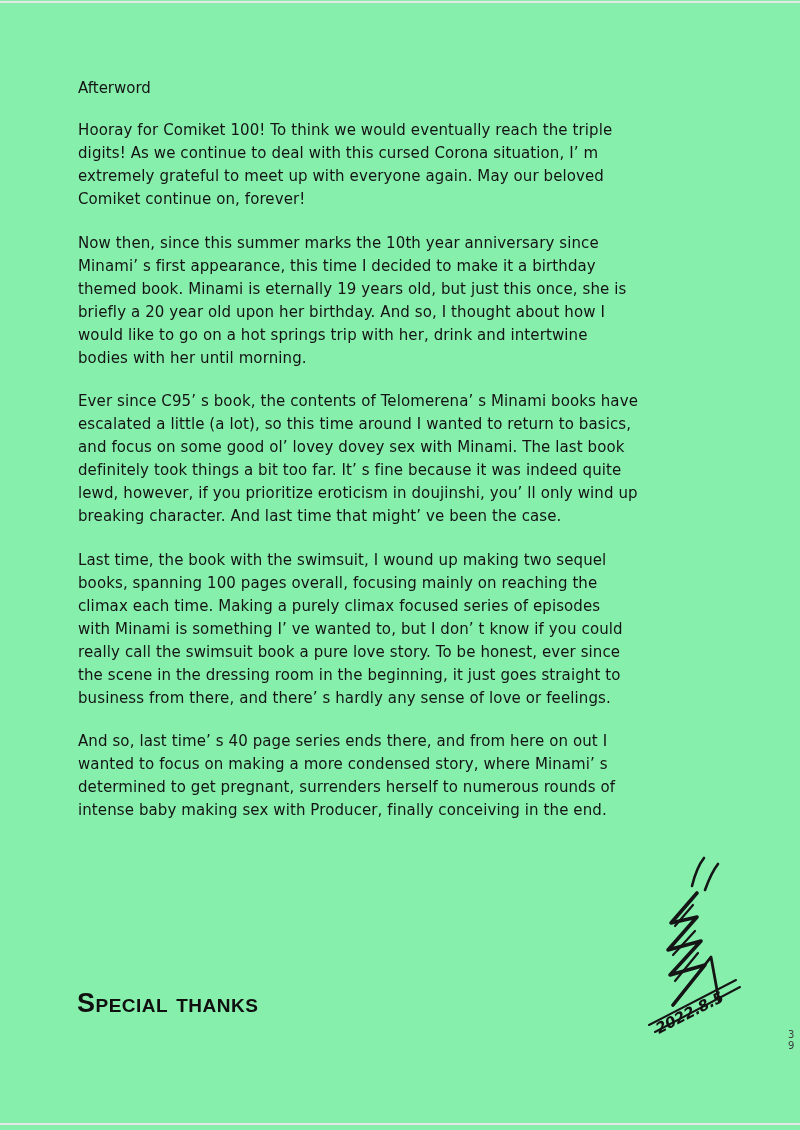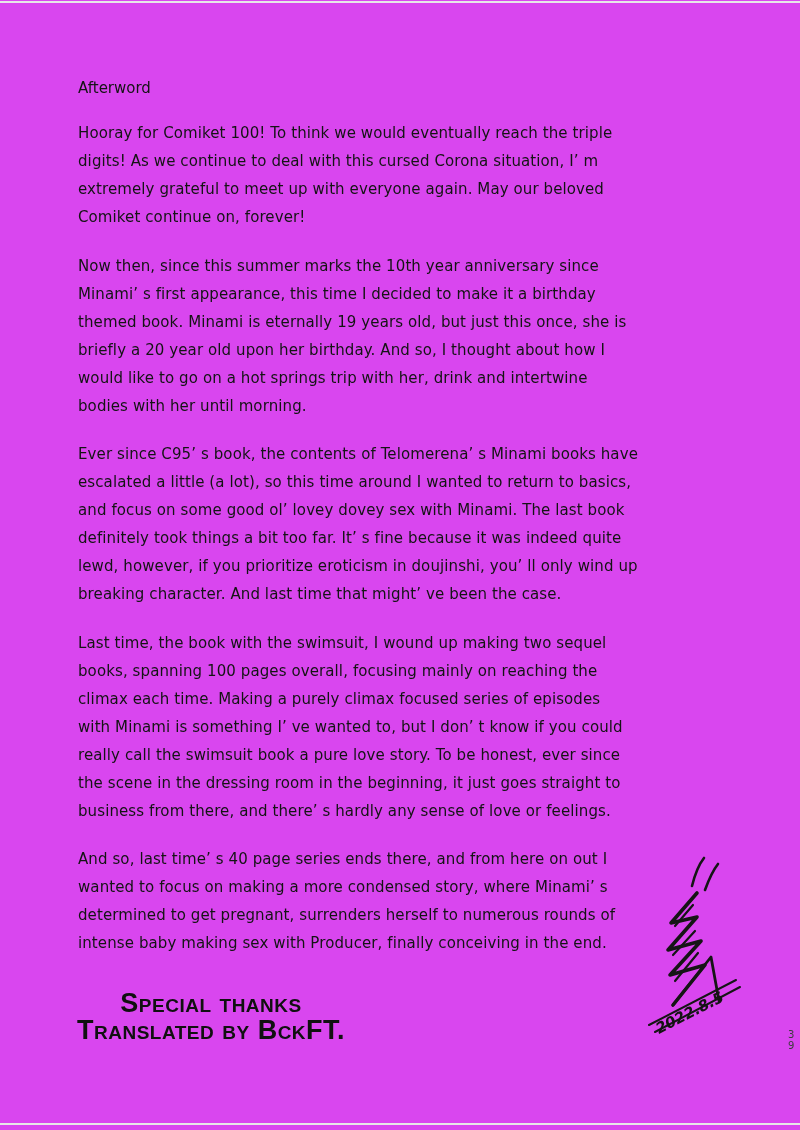--- a/index.html
+++ b/index.html
@@ -1,20 +1,20 @@
 <!DOCTYPE html>
 <html><head>
 <meta charset="utf-8">
 <style>
   html, body { margin: 0; padding: 0; background: #ffffff; }
   .page {
     position: relative;
     width: 800px;
     height: 1130px;
-    background: #d946ef;
+    background: #86efac;
     overflow: hidden;
     font-family: "DejaVu Sans", sans-serif;
     color: #141414;
   }
   .edge-line {
     position: absolute;
     left: 0;
     width: 800px;
     height: 2px;
     background: #e7e7e7;
@@ -29,21 +29,21 @@
     width: 632px;
   }
   .doc-title {
     font-size: 15px;
     font-weight: normal;
     line-height: 20.2px;
     margin: 0 0 21px 0;
   }
   .para {
     font-size: 15px;
-    line-height: 28px;
+    line-height: 23px;
     margin: 0 0 20.5px 0;
     white-space: pre-line;
     letter-spacing: 0.1px;
   }
 
   .credits {
     position: absolute;
     left: 77px;
     top: 990px;
     font-family: "Liberation Sans", sans-serif;
@@ -115,21 +115,20 @@
 the scene in the dressing room in the beginning, it just goes straight to
 business from there, and there’ s hardly any sense of love or feelings.</p>
     <p class="para">And so, last time’ s 40 page series ends there, and from here on out I
 wanted to focus on making a more condensed story, where Minami’ s
 determined to get pregnant, surrenders herself to numerous rounds of
 intense baby making sex with Producer, finally conceiving in the end.</p>
   </div>
 
   <div class="credits">
     <div>Special thanks</div>
-    <div>Translated by BckFT.</div>
   </div>
 
   <svg class="signature" viewBox="0 0 120 185" xmlns="http://www.w3.org/2000/svg">
     <g fill="none" stroke="#151515" stroke-linecap="round" stroke-linejoin="round">
       <path d="M57,33 C60,21 65,10 69,5" stroke-width="2.6"></path>
       <path d="M70,37 C74,26 79,16 83,11" stroke-width="2.6"></path>
       <path d="M62,40 L36,70 L62,64 L33,97 L66,88 L35,122 L70,112 L38,152" stroke-width="3.6"></path>
       <path d="M58,52 L40,73 M60,78 L38,102 M63,100 L40,128" stroke-width="2.2"></path>
       <path d="M38,152 L76,104 L84,148" stroke-width="2.8"></path>
       <path d="M14,172 L101,127" stroke-width="2"></path>

